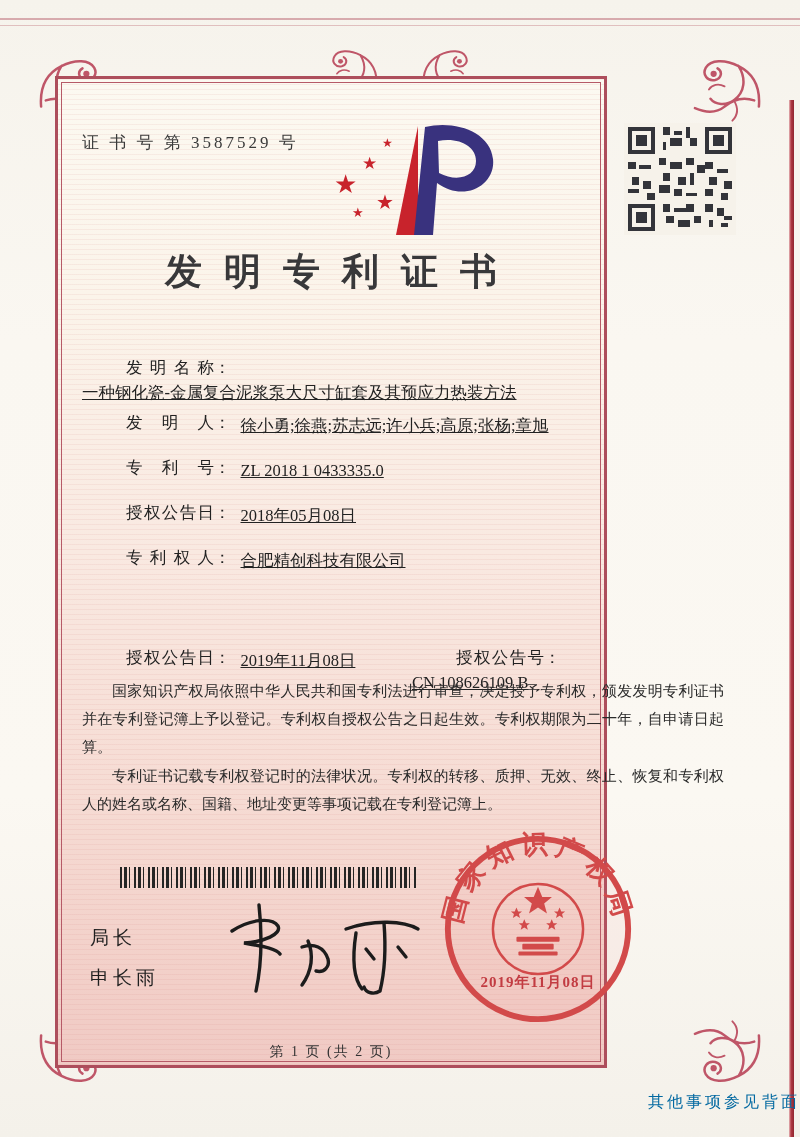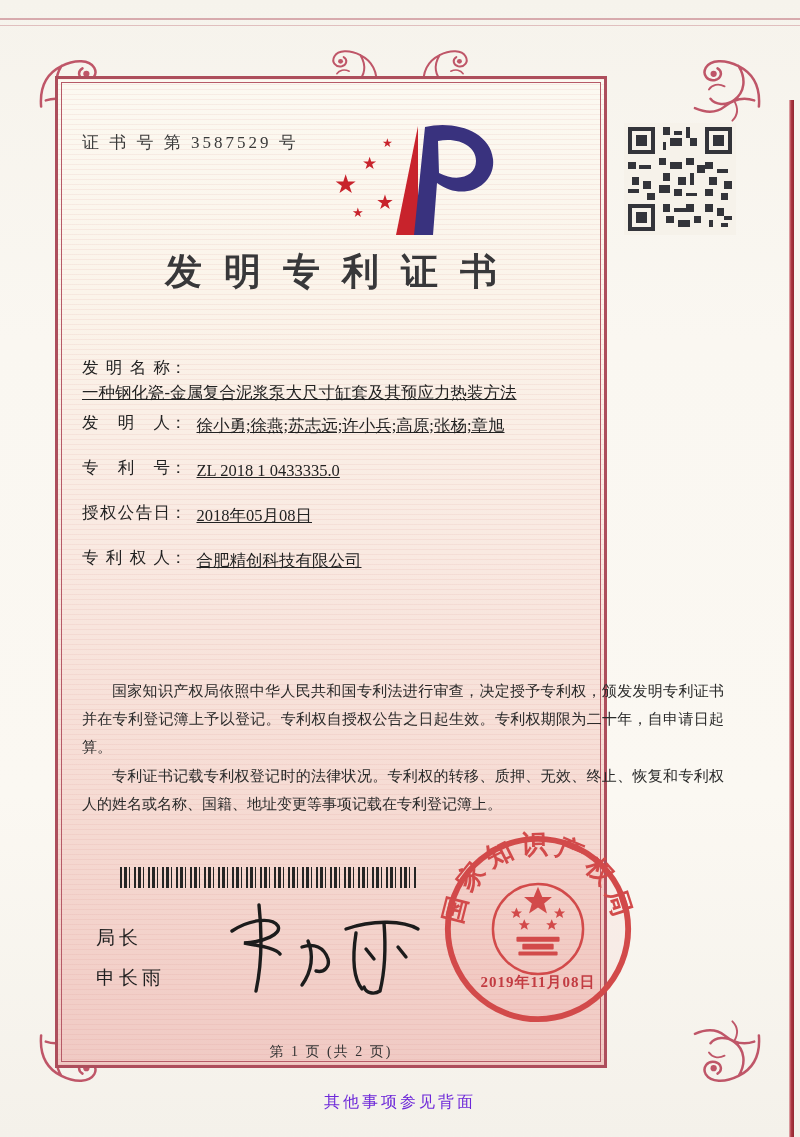--- a/index.html
+++ b/index.html
@@ -21,39 +21,39 @@
       linear-gradient(180deg,#fcf9f1 0%,#fbf4ea 22%,#f9e9e1 48%,#f6dcd4 72%,#f2cfc8 92%,#f0cac4 100%);
   }
   .frame::before{content:"";position:absolute;inset:3px;border:1px solid #b65a67;pointer-events:none;}
   .flourish{position:absolute;color:#bf5668;}
   .cert-no{position:absolute;left:24px;top:52px;font-size:17px;letter-spacing:3px;color:#3a3a3a;}
   .logo{position:absolute;left:268px;top:42px;}
   .qr{position:absolute;left:566px;top:44px;}
   .title{position:absolute;left:0;top:168px;width:100%;text-align:center;
     font-size:37px;font-weight:700;letter-spacing:22px;text-indent:22px;color:#38383a;}
   .fieldrow{position:absolute;left:24px;right:28px;font-size:16.5px;color:#222;}
-  .flabel{display:inline-block;width:88px;text-align:justify;text-align-last:justify;vertical-align:top;}
+  .flabel{display:inline-block;width:88px;text-align:justify;text-align-last:justify;vertical-align:top;margin-left:44px;}
   .fcolon{display:inline-block;margin-right:10px;vertical-align:top;}
   .fvalue{display:inline-block;vertical-align:top;max-width:480px;line-height:1.7;text-decoration:underline;}
   .pairright{position:absolute;left:330px;top:0;}
   .paras{position:absolute;left:24px;top:598px;width:642px;
     font-size:15px;line-height:1.88;color:#2a2a2a;text-align:justify;}
   .paras p{margin:0;text-indent:2em;}
   .barcode{position:absolute;left:62px;top:788px;width:298px;height:21px;
     background:repeating-linear-gradient(90deg,#252525 0 2px,transparent 2px 4px,#252525 4px 7px,transparent 7px 9px,#252525 9px 10px,transparent 10px 14px);}
-  .officer{position:absolute;left:38px;top:846px;font-size:19px;color:#1f1f1f;
+  .officer{position:absolute;left:32px;top:846px;font-size:19px;color:#1f1f1f;
     font-family:"Liberation Sans","DejaVu Sans",sans-serif;}
   .officer div{margin-bottom:14px;letter-spacing:4px;}
   .signature{position:absolute;left:158px;top:812px;}
   .seal{position:absolute;left:382px;top:752px;width:196px;height:196px;}
   .seal-date{position:absolute;left:0;top:142px;width:100%;text-align:center;
     font-size:15px;font-weight:700;color:#c23c42;letter-spacing:1px;}
   .page-info{position:absolute;left:0;top:964px;width:100%;text-align:center;font-size:14px;color:#333;letter-spacing:2px;}
-  .back-note{position:absolute;left:0;top:1092px;width:800px;text-align:center;
-    font-size:16px;color:#6d28d9;letter-spacing:3px;}
+  .back-note{position:absolute;left:0;top:1092px;width:800px;text-align:right;
+    font-size:16px;color:#0369a1;letter-spacing:3px;}
 </style>
 </head>
 <body>
 
 <div class="top-edge-line"></div>
 <div class="book-edge"></div>
 
 <svg width="0" height="0" style="position:absolute">
   <defs>
     <g id="fl-sym">
@@ -160,20 +160,26 @@
   </div>
   <div class="fieldrow" style="top:378px">
     <span class="flabel">专利号</span><span class="fcolon">：</span><span class="fvalue">ZL 2018 1 0433335.0</span>
   </div>
   <div class="fieldrow" style="top:423px">
     <span class="flabel">授权公告日</span><span class="fcolon">：</span><span class="fvalue">2018年05月08日</span>
   </div>
   <div class="fieldrow" style="top:468px">
     <span class="flabel">专利权人</span><span class="fcolon">：</span><span class="fvalue">合肥精创科技有限公司</span>
   </div>
+  <div class="fieldrow" style="top:568px">
+    <span class="flabel">授权公告日</span><span class="fcolon">：</span><span class="fvalue">2019年11月08日</span>
+    <span class="pairright">
+      <span class="flabel">授权公告号</span><span class="fcolon">：</span><span class="fvalue">CN 108626109 B</span>
+    </span>
+  </div>
 
   <div class="paras">
     <p>国家知识产权局依照中华人民共和国专利法进行审查，决定授予专利权，颁发发明专利证书并在专利登记簿上予以登记。专利权自授权公告之日起生效。专利权期限为二十年，自申请日起算。</p>
     <p>专利证书记载专利权登记时的法律状况。专利权的转移、质押、无效、终止、恢复和专利权人的姓名或名称、国籍、地址变更等事项记载在专利登记簿上。</p>
   </div>
 
   <div class="barcode"></div>
 
   <div class="officer">
     <div>局长</div>

